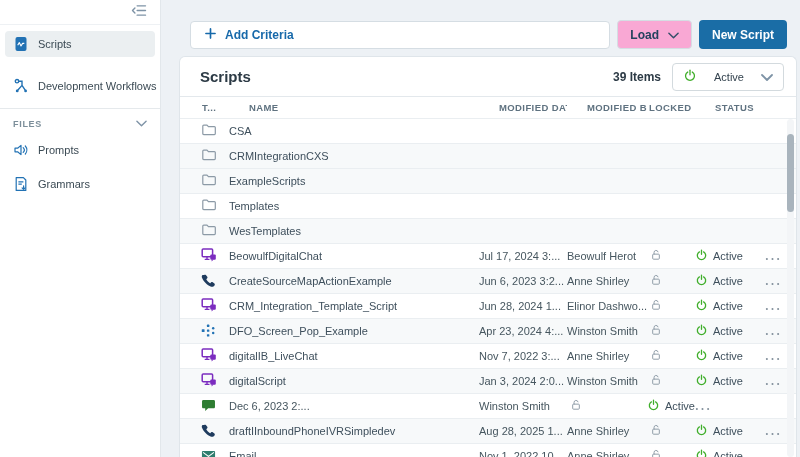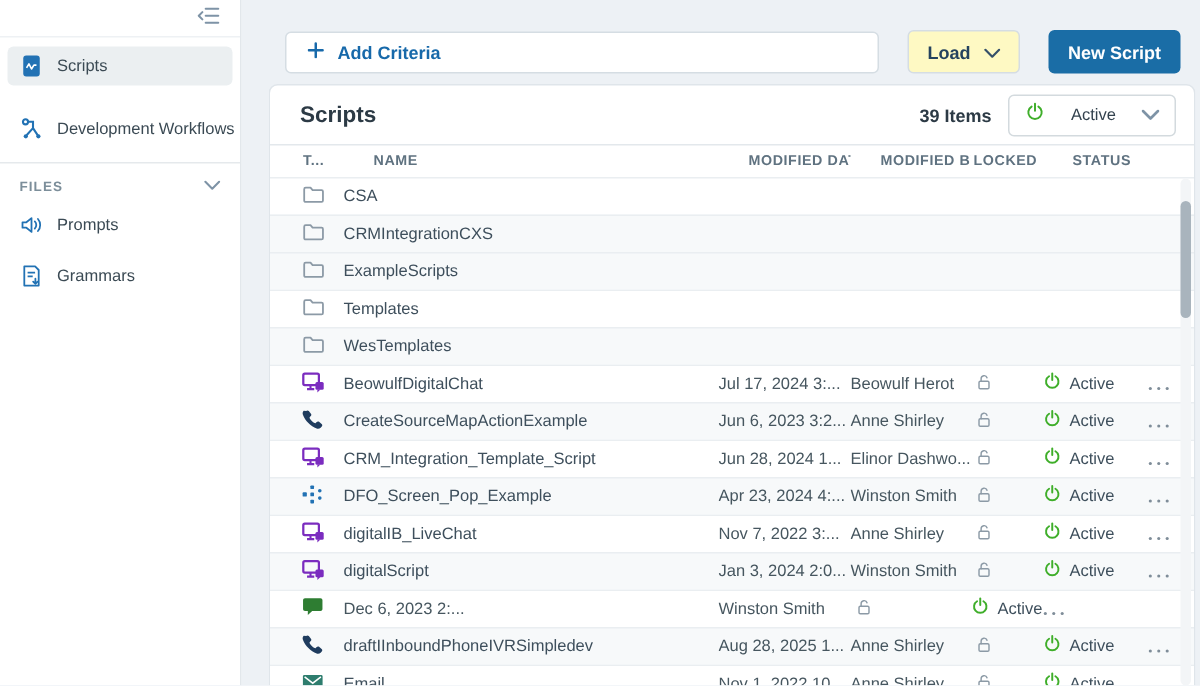--- a/index.html
+++ b/index.html
@@ -16,23 +16,23 @@
   .collapse-btn { background:none; border:none; cursor:pointer; display:flex; align-items:center; padding:2px; }
   .side-item { display:flex; align-items:center; gap:9px; margin:6px 5px 0; padding:5px 7px; border-radius:4px; font-size:11px; color:#3b4a54; cursor:pointer; white-space:nowrap; }
   .side-item .icn { width:17px; display:flex; justify-content:center; flex:none; }
   .side-item.selected { background:#ebeff1; }
   .side-item:nth-child(2) { margin-top:16px; }
   .side-divider { border:none; border-top:1px solid #e5e9ec; margin:9px 0 0; }
   .files-head { display:flex; align-items:center; justify-content:space-between; padding:10px 13px 0 13px; font-size:9px; font-weight:bold; letter-spacing:.7px; color:#7c8e9a; cursor:pointer; }
   .files-nav .side-item { margin-top:8px; }
   
   .main { flex:1; min-width:0; display:flex; flex-direction:column; }
-  .toolbar { display:flex; align-items:center; gap:19px; padding:20px 13px 7px 29px; }
+  .toolbar { display:flex; align-items:center; gap:7px; padding:20px 13px 7px 29px; }
   .criteria { flex:1; height:28px; background:#fff; border:1px solid #d5dde3; border-radius:4px; display:flex; align-items:center; gap:9px; padding:0 14px; color:#1769aa; font-weight:bold; font-size:12px; cursor:pointer; }
-  .btn-load { height:29px; background:#fef9c3; border:1px solid #d5dde3; border-radius:4px; display:flex; align-items:center; gap:9px; padding:0 12px; font-size:12px; font-weight:bold; color:#24425e; cursor:pointer; }
+  .btn-load { height:29px; background:#f9a8d4; border:1px solid #d5dde3; border-radius:4px; display:flex; align-items:center; gap:9px; padding:0 12px; font-size:12px; font-weight:bold; color:#24425e; cursor:pointer; }
   .btn-new { height:29px; background:#1a6da6; border:none; border-radius:4px; padding:0 13px; font-size:12px; font-weight:bold; color:#fff; cursor:pointer; }
   
   .panel { flex:1; min-height:0; background:#fff; border:1px solid #dfe5ea; border-bottom:none; border-radius:6px 6px 0 0; margin:0 3px 0 18px; display:flex; flex-direction:column; position:relative; }
   .panel-header { height:40px; flex:none; display:flex; align-items:center; padding:0 12px 0 20px; border-bottom:1px solid #e3e8ec; }
   .panel-title { flex:1; font-size:15px; font-weight:bold; color:#2c3a45; }
   .items-count { font-size:12px; font-weight:bold; color:#2c3a45; margin-right:11px; }
   .filter { width:112px; height:28px; border:1px solid #d3dade; border-radius:4px; background:#fff; display:flex; align-items:center; padding:0 10px; gap:8px; font-size:11px; color:#33424e; cursor:pointer; }
   .filter .flabel { flex:1; text-align:center; }
   
   .grid-cols { display:grid; grid-template-columns:49px 250px 88px 80px 48px 70px 1fr; align-items:center; padding-right:14px; }

